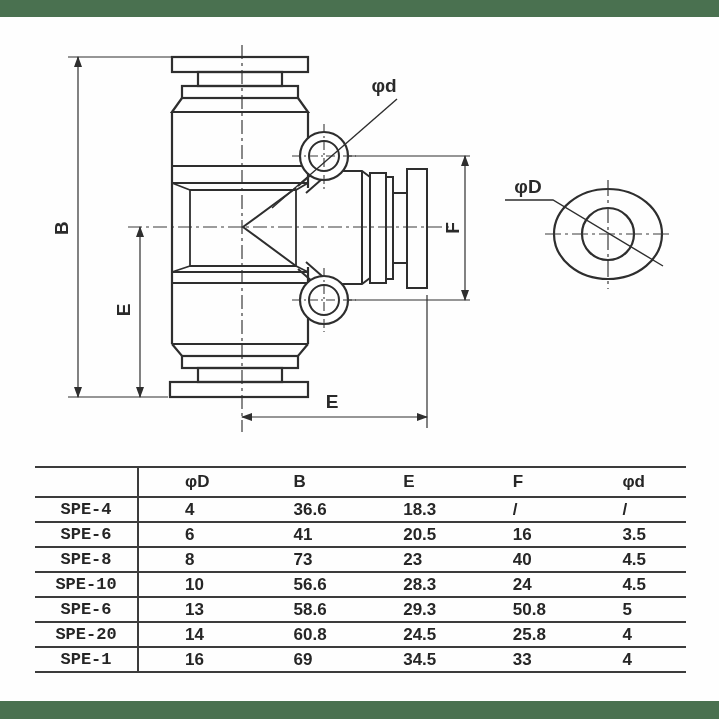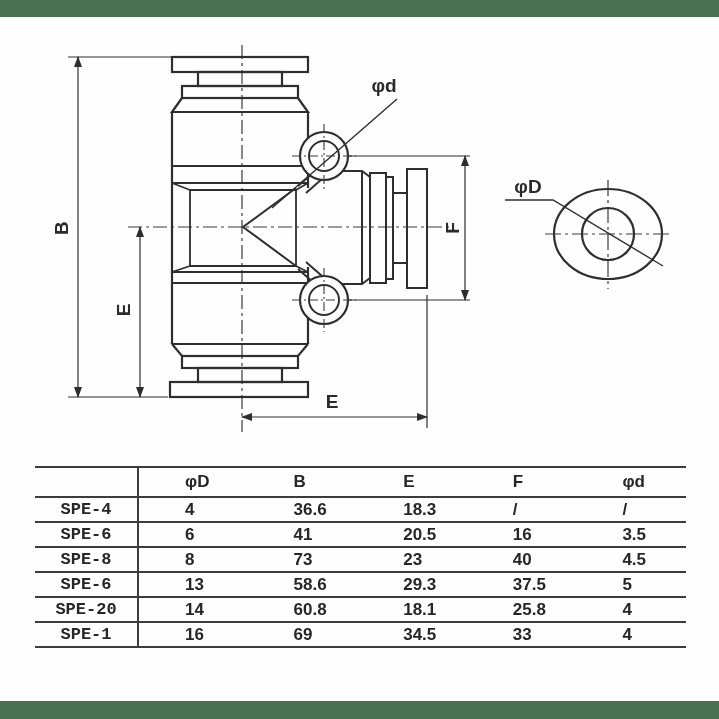--- a/index.html
+++ b/index.html
@@ -168,32 +168,40 @@
         </tr>
         <tr>
           <td class="label-col">SPE-8</td>
           <td class="data-col">8</td>
           <td class="data-col">73</td>
           <td class="data-col">23</td>
           <td class="data-col">40</td>
           <td class="data-col">4.5</td>
         </tr>
         <tr>
+          <td class="label-col">SPE-10</td>
+          <td class="data-col">10</td>
+          <td class="data-col">56.6</td>
+          <td class="data-col">28.3</td>
+          <td class="data-col">24</td>
+          <td class="data-col">4.5</td>
+        </tr>
+        <tr>
           <td class="label-col">SPE-6</td>
           <td class="data-col">13</td>
           <td class="data-col">58.6</td>
           <td class="data-col">29.3</td>
-          <td class="data-col">37.5</td>
+          <td class="data-col">50.8</td>
           <td class="data-col">5</td>
         </tr>
         <tr>
           <td class="label-col">SPE-20</td>
           <td class="data-col">14</td>
           <td class="data-col">60.8</td>
-          <td class="data-col">18.1</td>
+          <td class="data-col">24.5</td>
           <td class="data-col">25.8</td>
           <td class="data-col">4</td>
         </tr>
         <tr>
           <td class="label-col">SPE-1</td>
           <td class="data-col">16</td>
           <td class="data-col">69</td>
           <td class="data-col">34.5</td>
           <td class="data-col">33</td>
           <td class="data-col">4</td>

